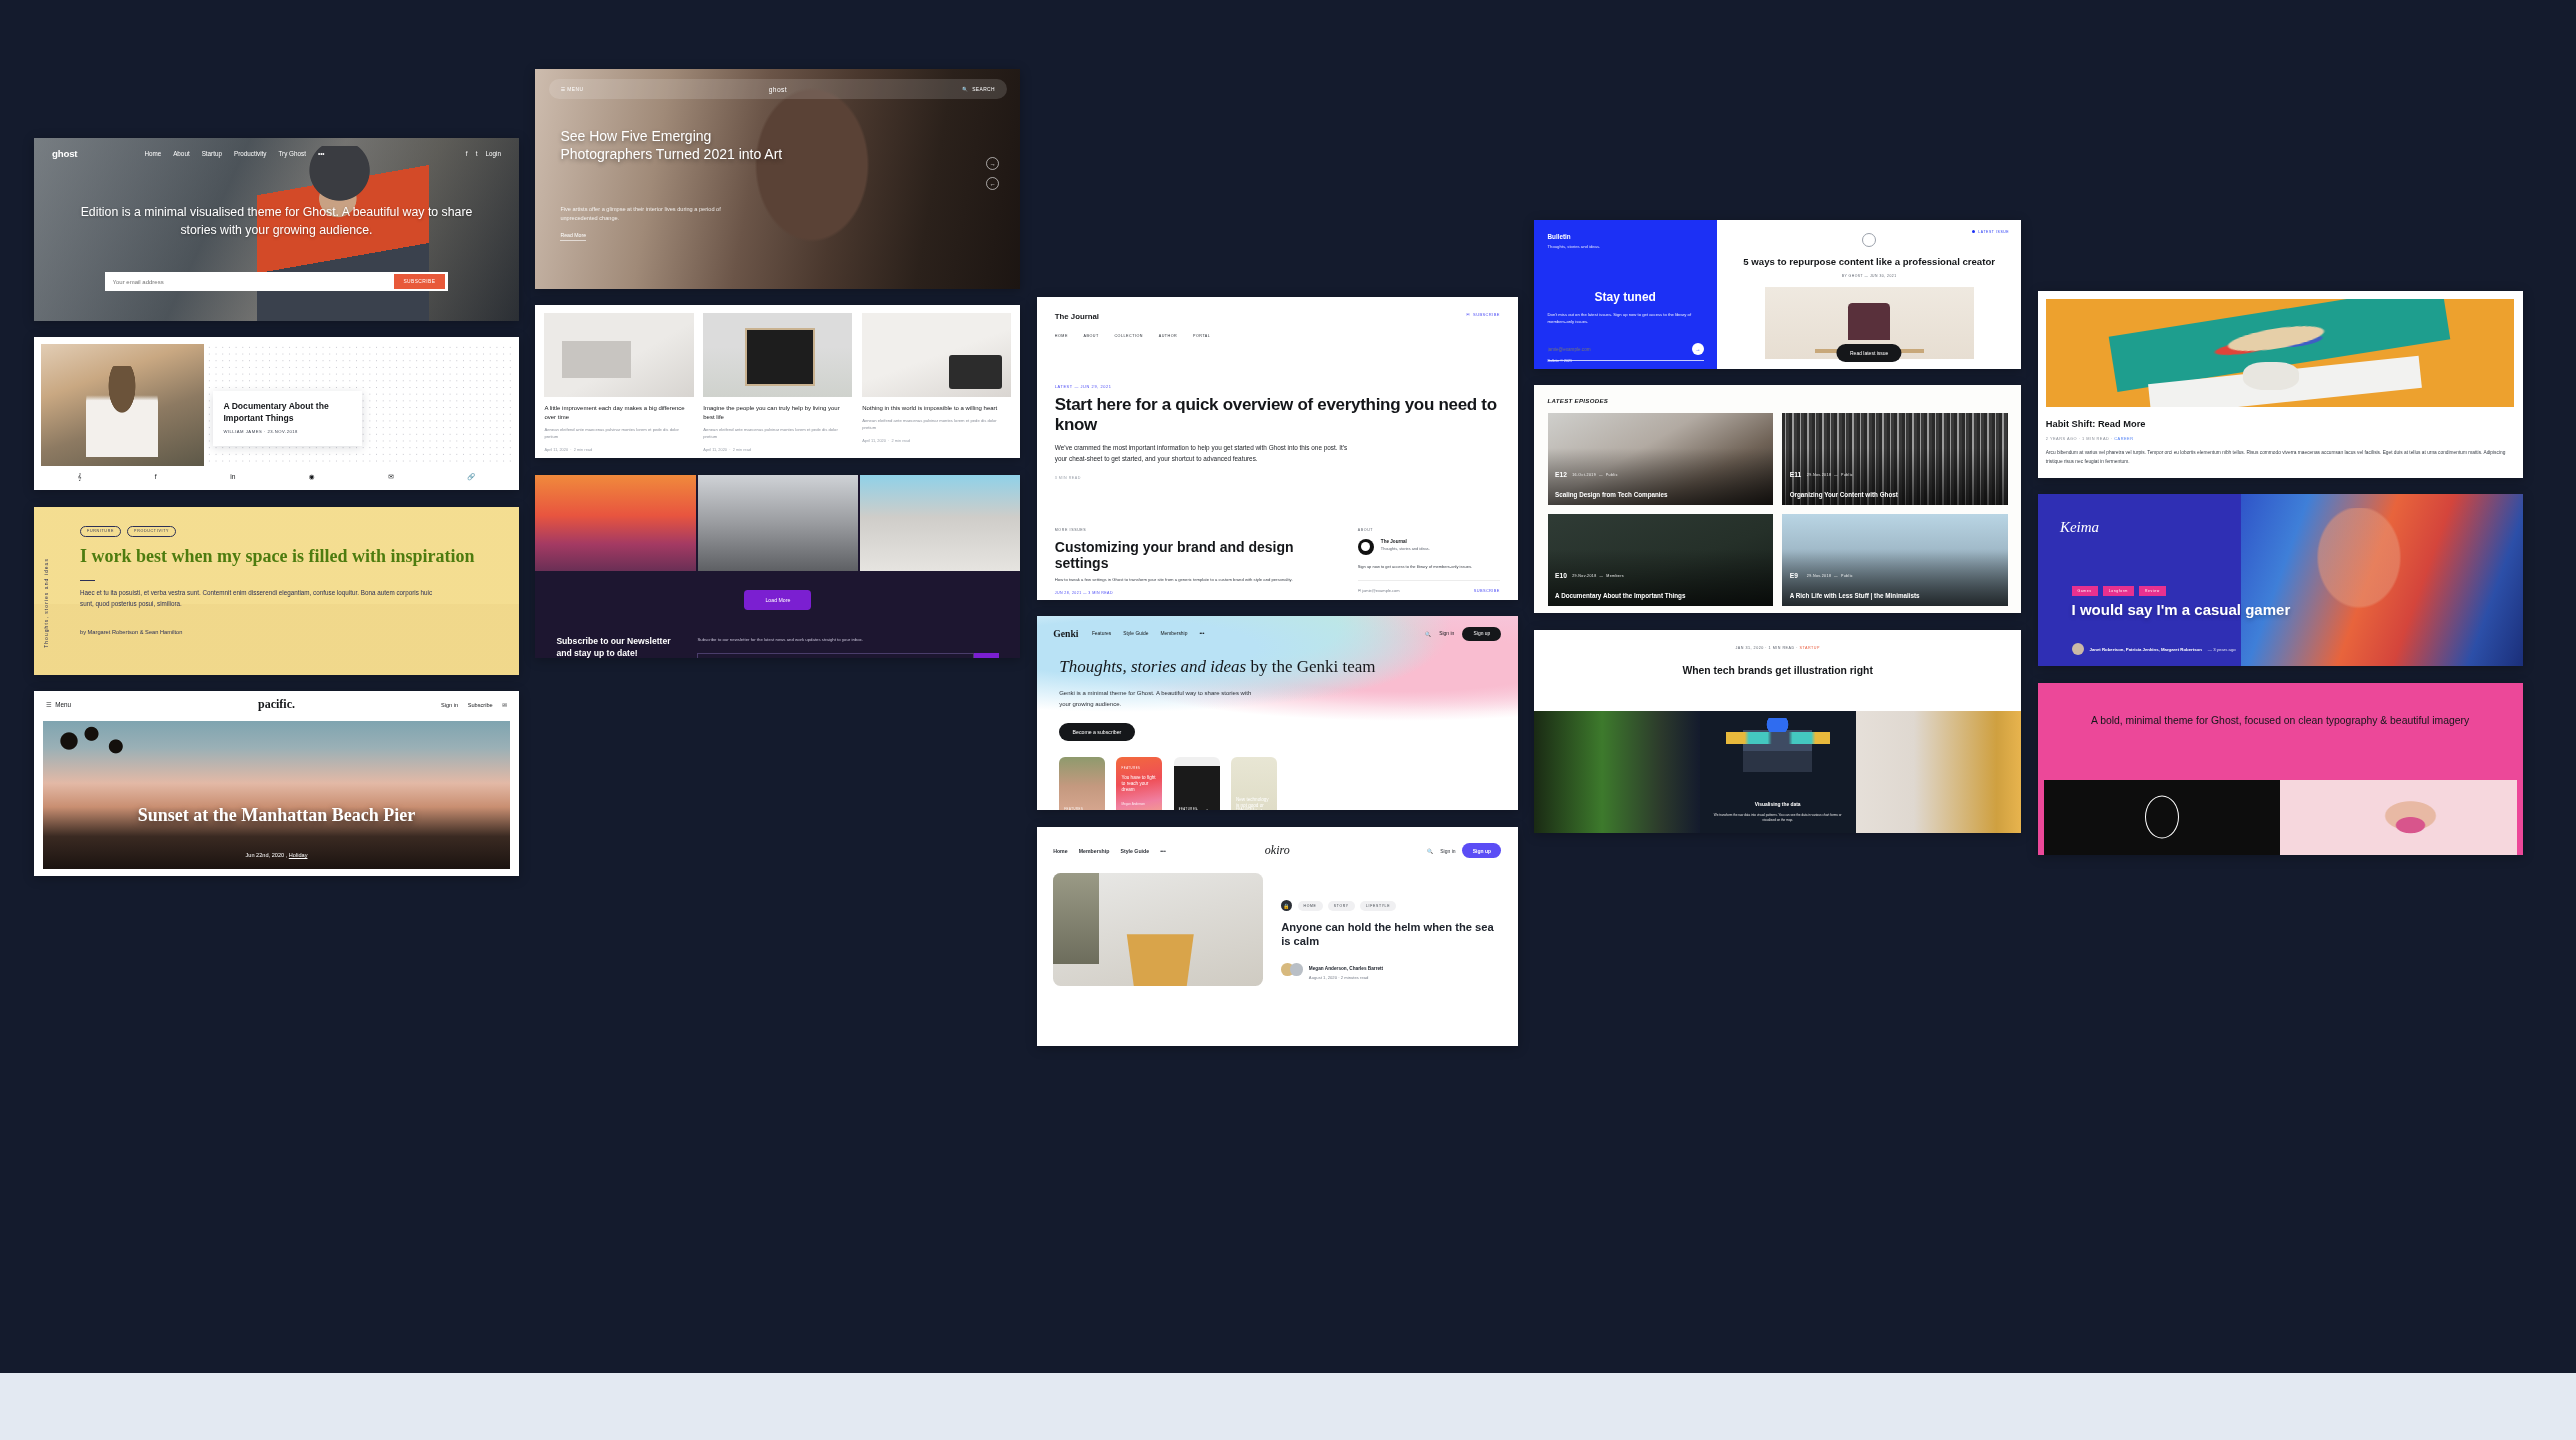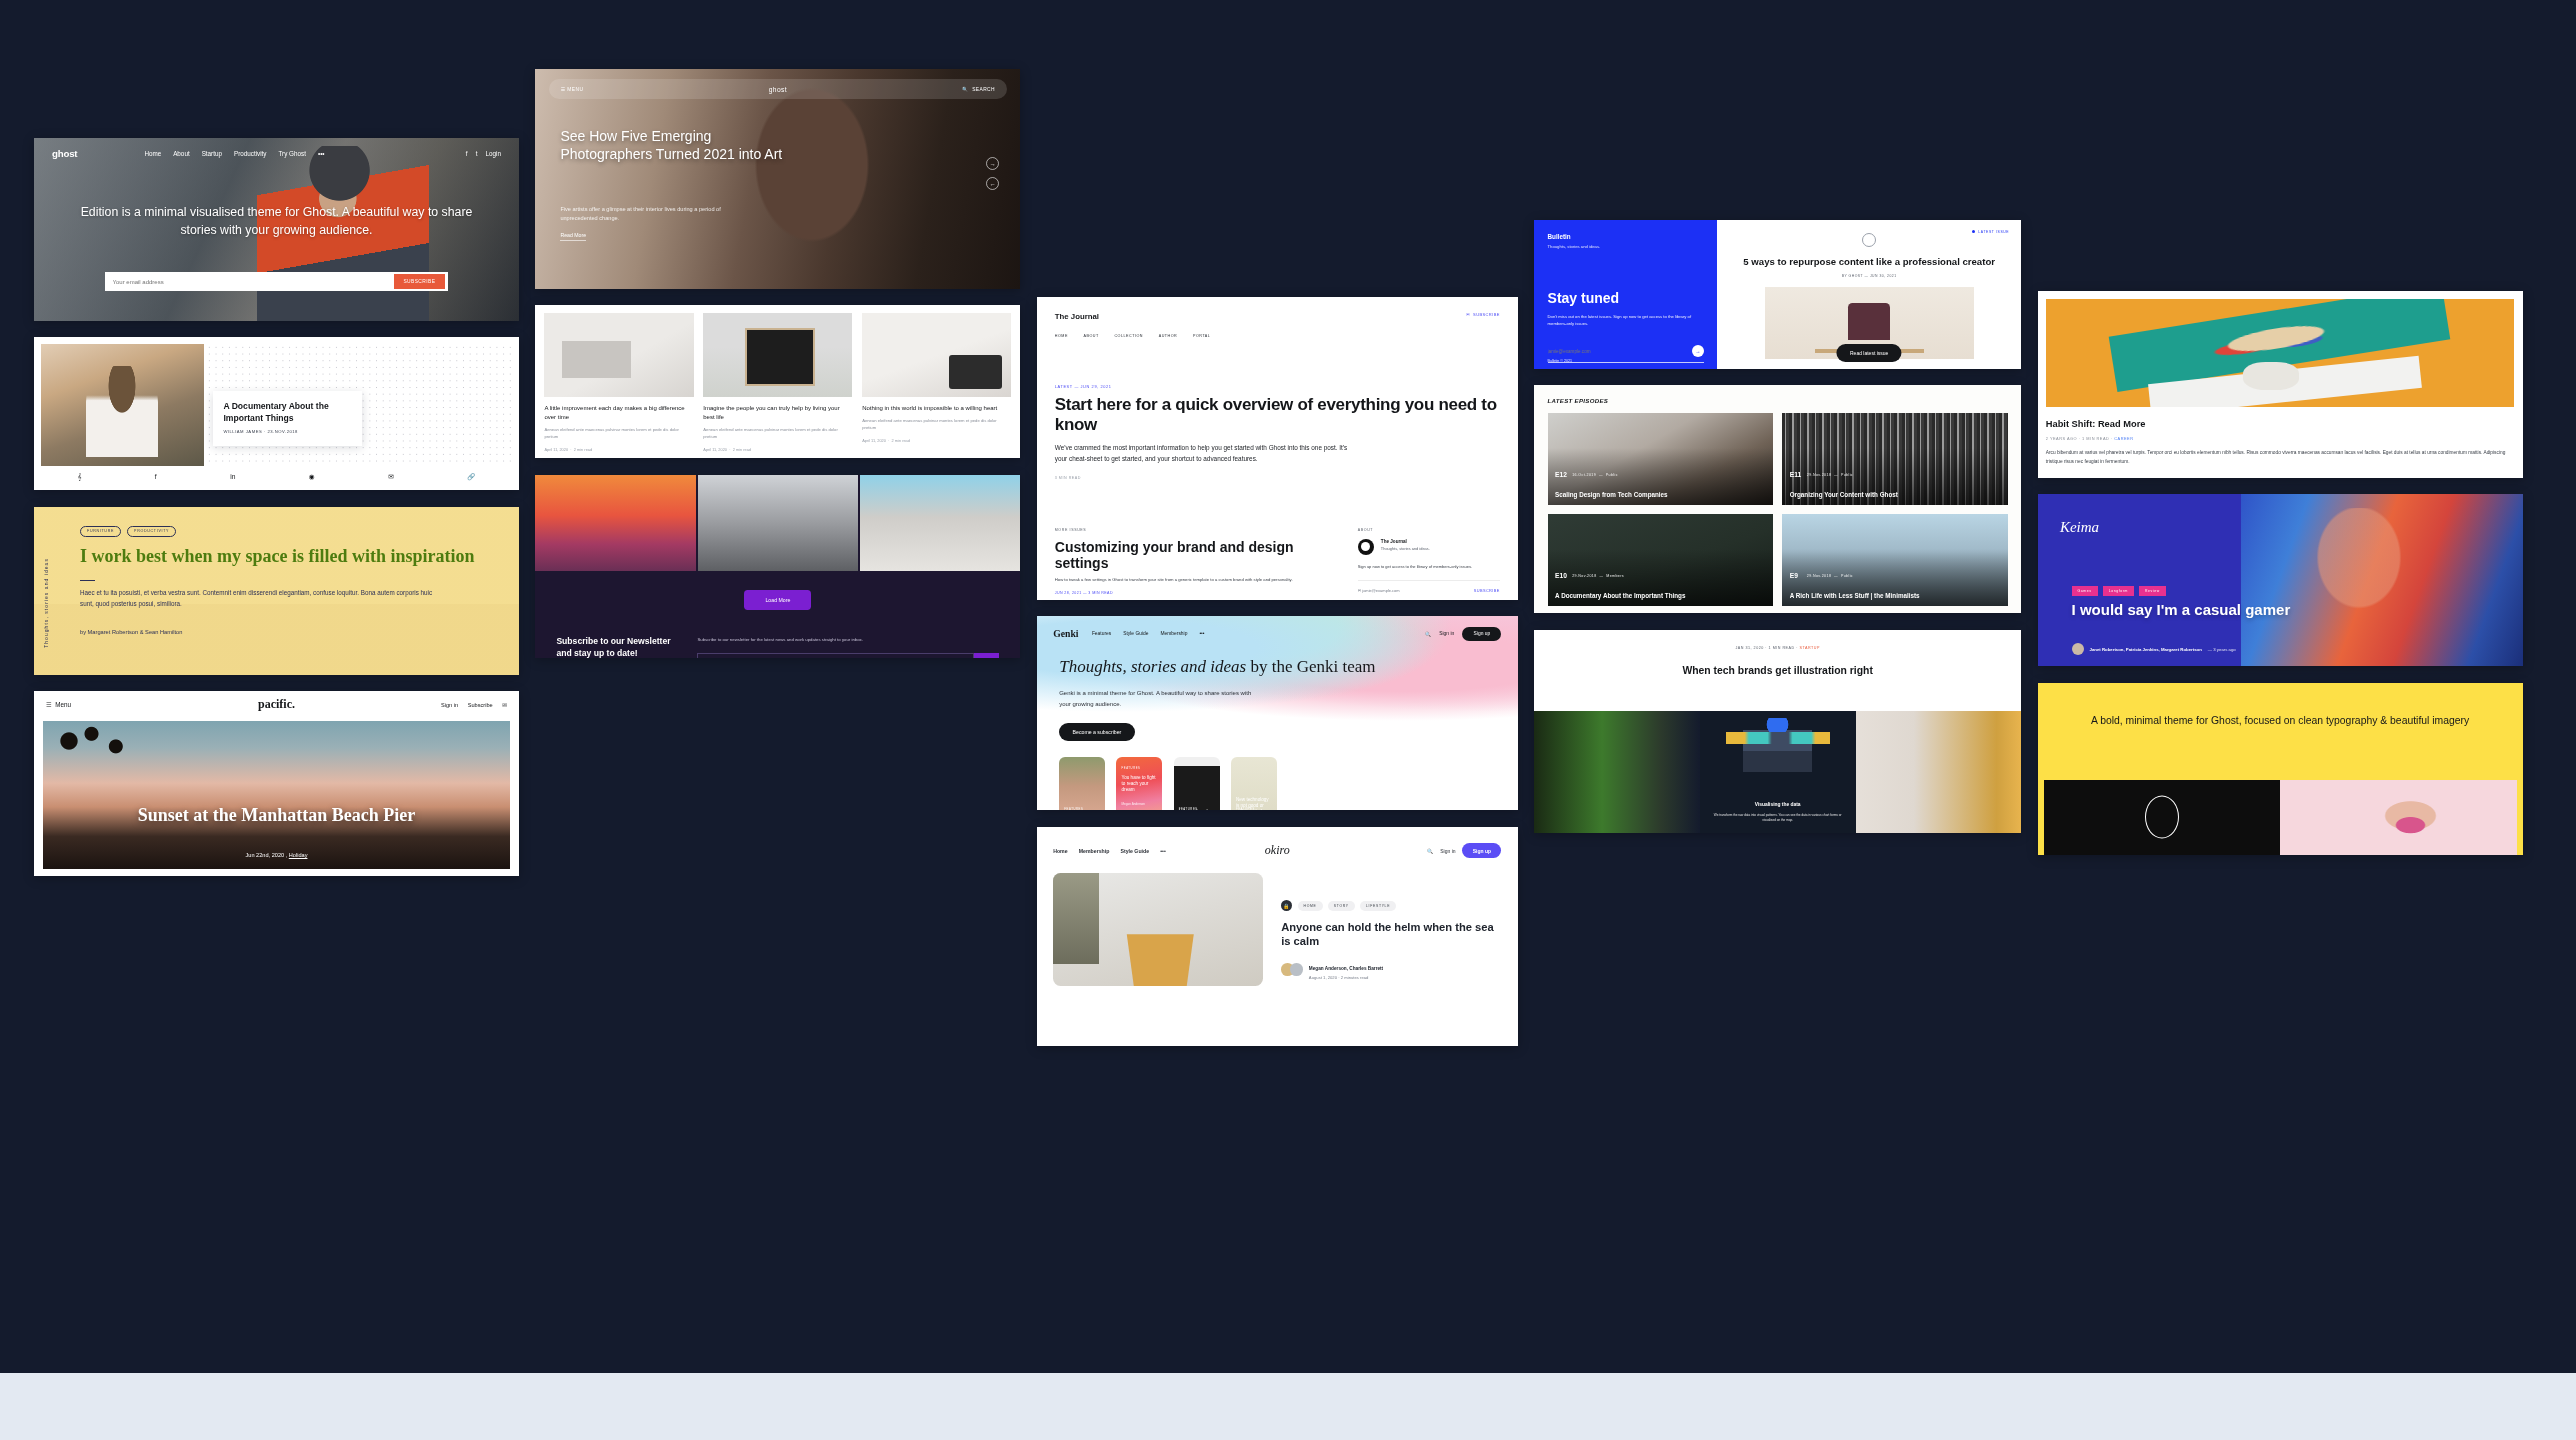--- a/index.html
+++ b/index.html
@@ -236,21 +236,21 @@
   .okiro .by .av i:nth-child(1) { background: #d7b97e; }
   .okiro .by .av i:nth-child(2) { background: #b9bfc6; margin-left: -3.7px; }
   .okiro .by .n { font-size: 4.7px; font-weight: 700; color: #20252e; }
   .okiro .by .d { font-size: 4.2px; color: #7b818c; margin-top: 2.2px; }
 
   
   .bulletin { height: 149px; display: flex; }
   .bulletin .left { width: 183px; background: #1c30f5; color: #fff; padding: 13.4px 13.4px 0; position: relative; }
   .bulletin .left .bn { font-size: 6.3px; font-weight: 700; }
   .bulletin .left .bs { font-size: 4.2px; margin-top: 3.7px; opacity: .85; }
-  .bulletin .left h3 { font-size: 14px; font-weight: 700; margin-top: 41px; }
+  .bulletin .left h3 { font-size: 12px; font-weight: 700; margin-top: 41px; margin-left: 47px; }
   .bulletin .left p { font-size: 4.2px; line-height: 1.7; margin-top: 6.7px; opacity: .92; }
   .bulletin .left .f { margin-top: 18px; display: flex; align-items: center; border-bottom: 0.7px solid rgba(255,255,255,.75); padding-bottom: 4.5px; }
   .bulletin .left .f input { flex: 1; background: transparent; border: 0; outline: 0; color: #dfe3ff; font-size: 4.6px; font-family: inherit; }
   .bulletin .left .f button { width: 12px; height: 12px; border-radius: 50%; background: #fff; color: #1c30f5; border: 0; font-size: 5.2px; cursor: pointer; }
   .bulletin .left .cp { position: absolute; left: 13.4px; bottom: 6px; font-size: 3.6px; opacity: .9; }
   .bulletin .right { flex: 1; padding: 10.4px 19.4px 0; position: relative; color: #15171a; }
   .bulletin .right .li { position: absolute; right: 12px; top: 9.7px; font-size: 3.4px; letter-spacing: 0.6px; color: #1c30f5; display: flex; gap: 3px; align-items: center; }
   .bulletin .right .li b { width: 3px; height: 3px; border-radius: 50%; background: #1c30f5; display: block; }
   .bulletin .right .ring { width: 14px; height: 14px; border-radius: 50%; border: 1.5px solid #9aa0aa; margin: 3px auto 0; }
   .bulletin .right h2 { text-align: center; font-size: 9.6px; line-height: 1.22; font-weight: 700; margin-top: 8.2px; }
@@ -316,21 +316,21 @@
     background: radial-gradient(ellipse at 50% 34%, rgba(230,150,120,.55) 0 36%, transparent 38%); }
   .keima .lg { position: absolute; left: 22.4px; top: 25px; font-family: "Liberation Serif", serif; font-style: italic; font-size: 15px; }
   .keima .tg { position: absolute; left: 34px; top: 92px; display: flex; gap: 5.2px; }
   .keima .tg span { background: #e8318f; font-size: 3.4px; letter-spacing: 0.6px; padding: 3px 6px; }
   .keima h2 { position: absolute; left: 34px; top: 107px; width: 298px; font-size: 15px; line-height: 1.25; font-weight: 700; text-shadow: 0 1.5px 4.5px rgba(0,0,0,.25); }
   .keima .by { position: absolute; left: 34px; top: 149px; display: flex; gap: 6px; align-items: center; font-size: 4.3px; font-weight: 700; }
   .keima .by i { width: 12px; height: 12px; border-radius: 50%; background: #cbb9a6; display: block; }
   .keima .by em { font-style: normal; font-weight: 400; opacity: .85; }
 
   
-  .bold { height: 172px; background: #fde047; }
+  .bold { height: 172px; background: #ec4899; }
   .bold h2 { text-align: center; font-size: 10.4px; line-height: 1.42; color: #15171a; padding: 31px 52px 0; font-weight: 400; }
   .bold .two { position: absolute; left: 6px; right: 6px; bottom: 0; height: 75px; display: flex; }
   .bold .two .a { flex: 1; background: #0d0d0d; position: relative; }
   .bold .two .a .o { position: absolute; left: 50%; top: 50%; transform: translate(-50%,-50%); width: 34px; height: 43px; border: 1.5px solid #fff; border-radius: 50%; }
   .bold .two .b { flex: 1; background: #f6d7dd; position: relative; }
   .bold .two .b:after { content:""; position:absolute; left:32%; top:20%; width:46%; height:70%;
     background: radial-gradient(ellipse at 50% 58%, #d8558c 0 18%, transparent 20%),
       radial-gradient(ellipse at 50% 40%, #e8b9a4 0 32%, transparent 34%); }
 </style>
 </head>

